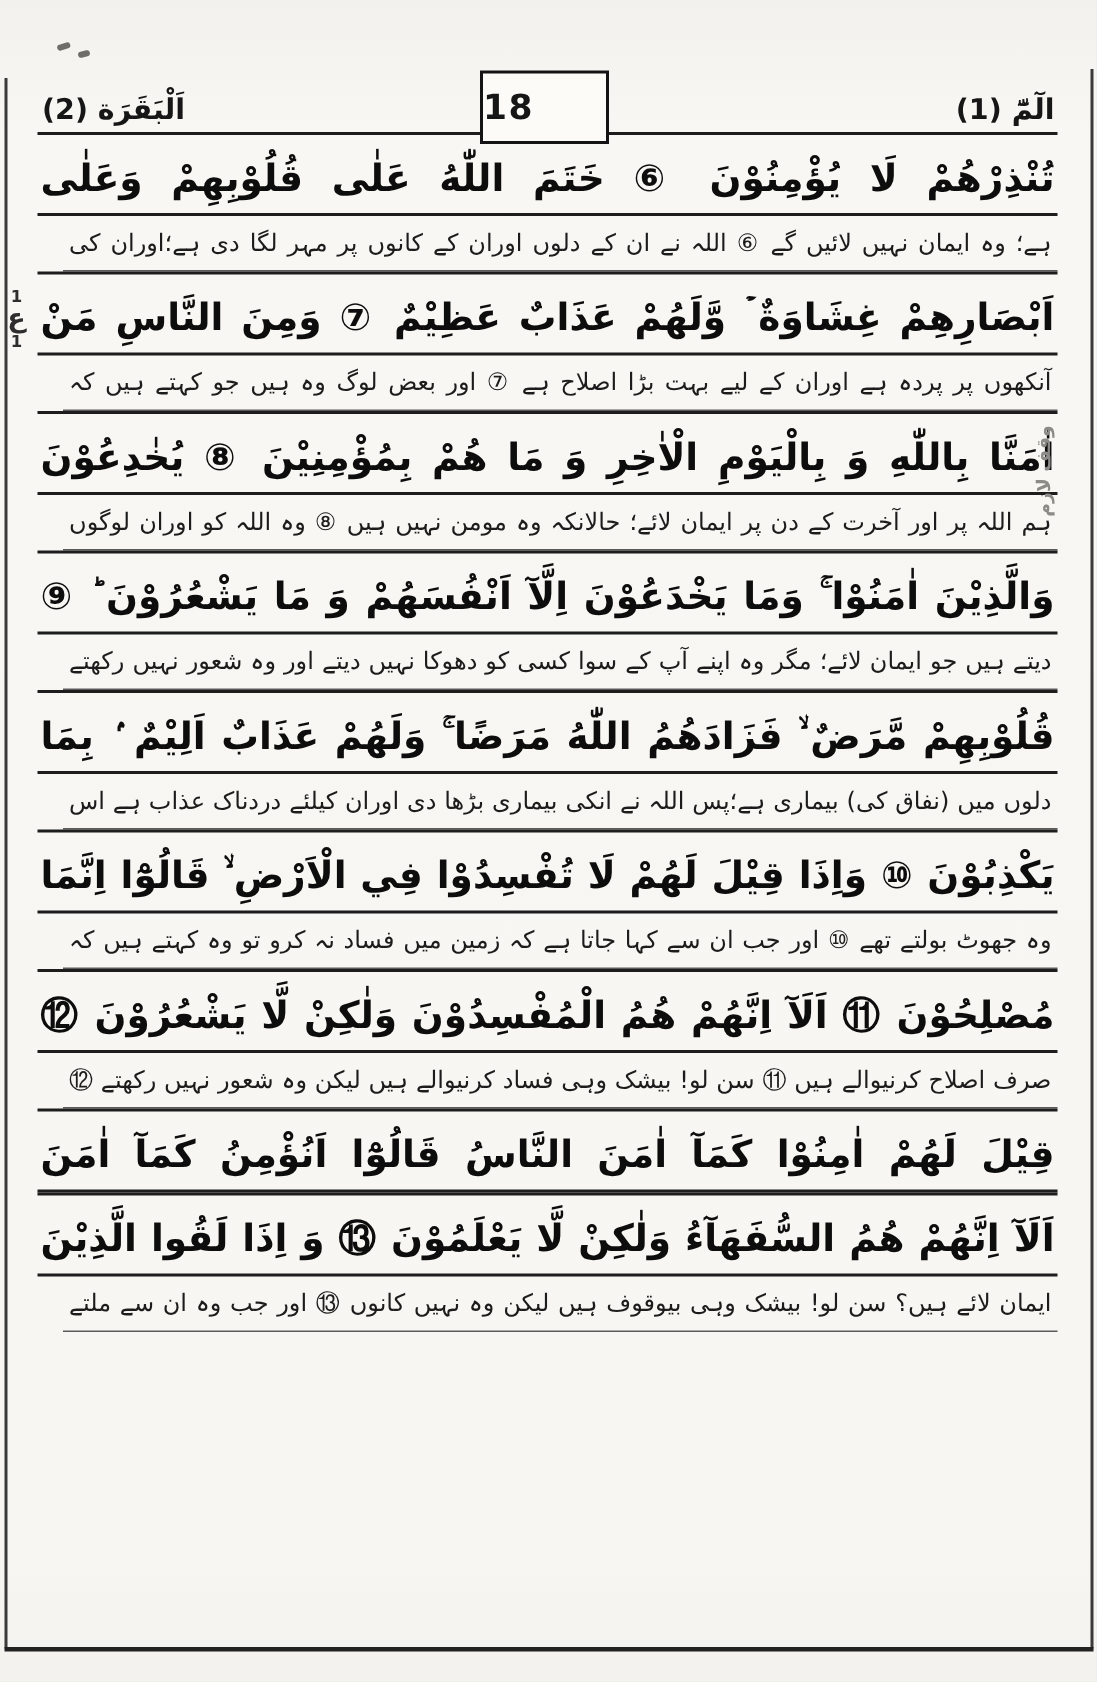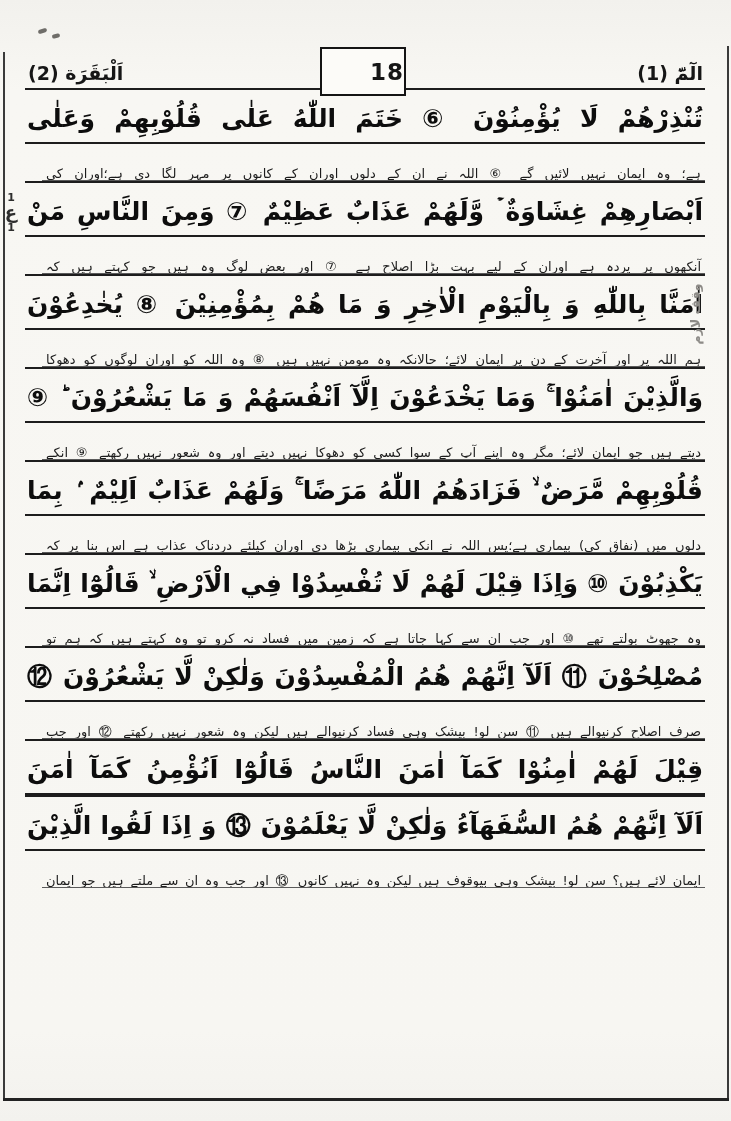--- a/index.html
+++ b/index.html
@@ -21,42 +21,42 @@
   
   .header {
     position:absolute; top:44px; left:28px; right:28px; height:44px;
     display:flex; justify-content:space-between; align-items:flex-end;
     font-weight:bold; font-size:19px; line-height:1.1;
   }
   .header .title { direction:rtl; padding-bottom:4px; }
   .page-num-box {
     position:absolute; left:320px; top:47px; width:82px; height:45px;
     background:#fcfbf8; border:2px solid #141414; z-index:3;
-    display:flex; align-items:center; justify-content:flex-end;
+    display:flex; align-items:center; justify-content:flex-start;
     font-size:23px; font-weight:bold; letter-spacing:1px;
   }
 
   
   .content { position:absolute; top:88px; left:25px; width:680px; z-index:1; }
   .block { width:100%; }
   .arabic {
     direction:rtl; unicode-bidi:plaintext;
     border-top:2px solid #1d1d1d; border-bottom:2px solid #1d1d1d;
     height:56px; line-height:58px; overflow:hidden;
     font-size:25px; font-weight:bold; color:#0d0d0d;
     text-align:justify; text-align-last:justify;
     padding:0 2px; box-sizing:border-box;
   }
   .urdu {
     direction:rtl; unicode-bidi:plaintext;
     height:37px; line-height:36px; overflow:hidden;
-    font-size:13px; color:#1c1c1c;
+    font-size:16px; color:#1c1c1c;
     border-bottom:1.3px solid #5a5a5a;
     text-align:justify; text-align-last:justify;
-    padding:12px 4px; box-sizing:border-box;margin-left:17px;
+    padding:0 4px; box-sizing:border-box;margin-left:17px;
   }
 
   
   .ruku {
     position:absolute; left:1px; top:192px; width:20px; z-index:2;
     text-align:center; color:#2e2e2e; font-weight:bold;
     font-size:11px; line-height:1.05;
   }
   .ruku .letter { font-size:18px; display:block; line-height:1.0; }
   .ruku .num { display:block; }

